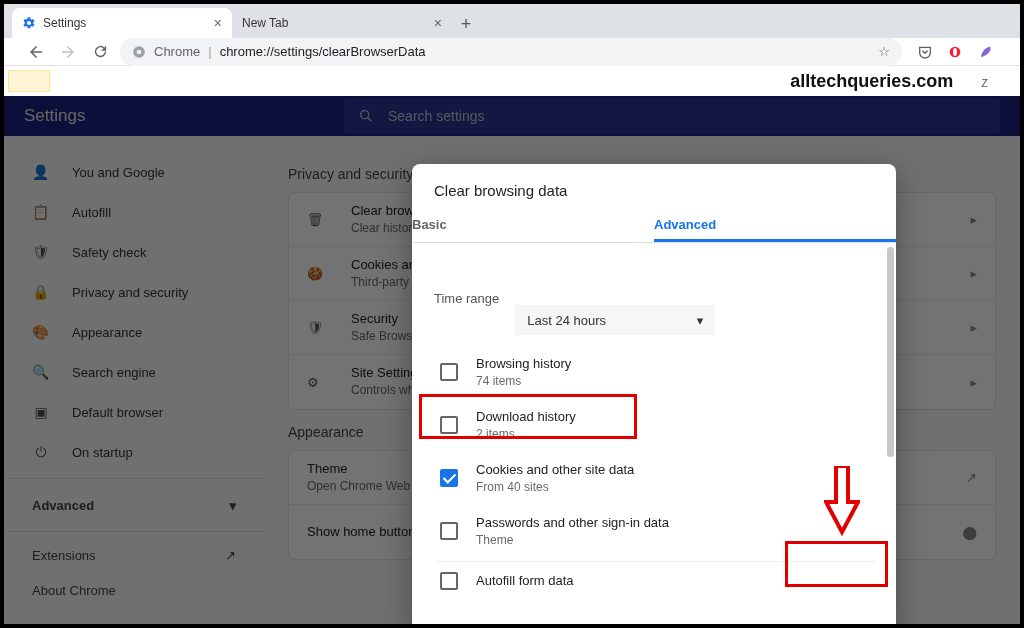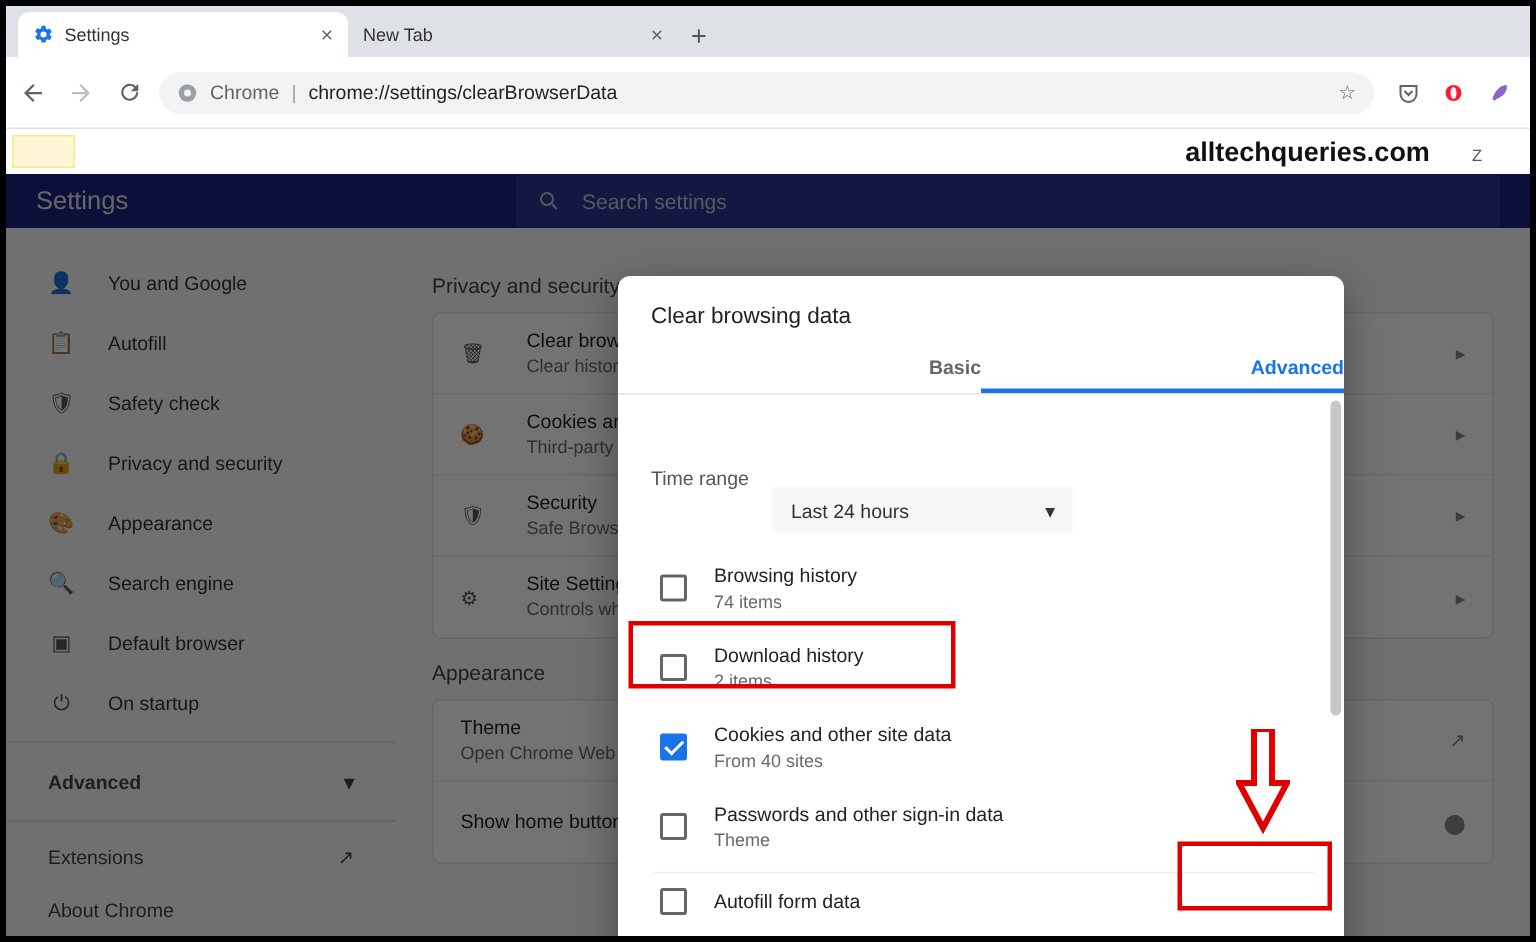--- a/index.html
+++ b/index.html
@@ -9,21 +9,21 @@
   
   .tab-bar { height: 34px; background: #DEE1E6; display: flex; align-items: flex-end; padding-left: 8px; gap: 0; }
   .tab { height: 30px; width: 220px; background: #fff; border-radius: 8px 8px 0 0; display: flex; align-items: center; padding: 0 10px; font-size: 12px; color: #333; position: relative; }
   .tab.inactive { background: #DEE1E6; }
   .tab .favicon { width: 14px; height: 14px; margin-right: 7px; display: flex; align-items: center; justify-content: center; }
   .tab .favicon svg { width: 14px; height: 14px; }
   .tab .close { margin-left: auto; font-size: 14px; color: #666; cursor: pointer; }
   .new-tab { width: 28px; height: 28px; display: flex; align-items: center; justify-content: center; font-size: 18px; color: #555; cursor: pointer; }
 
   
-  .toolbar { height: 48px; background: #fff; display: flex; align-items: center; padding: 0 6px; gap: 8px; border-bottom: 1px solid #e0e0e0; text-align: right; }
+  .toolbar { height: 28px; background: #fff; display: flex; align-items: center; padding: 0 20px; gap: 8px; border-bottom: 1px solid #e0e0e0; text-align: right; }
   .nav-btn { width: 24px; height: 24px; display: flex; align-items: center; justify-content: center; color: #5f6368; cursor: pointer; }
   .nav-btn.disabled { color: #bbb; }
   .omnibox { flex: 1; height: 28px; background: #f1f3f4; border-radius: 14px; display: flex; align-items: center; padding: 0 12px; font-size: 13px; color: #5f6368; gap: 8px; }
   .omnibox .secure { color: #5f6368; }
   .omnibox .sep { color: #9aa0a6; }
   .omnibox .url { color: #202124; }
   .ext-icons { display: flex; align-items: center; gap: 12px; padding: 0 6px; }
   .ext-icons span { width: 18px; height: 18px; display:flex; align-items:center; justify-content:center; }
 
   
@@ -56,21 +56,21 @@
   .row:last-child { border-bottom: none; }
   .row .ico { width: 26px; color: #555; margin-right: 18px; }
   .row .txt { flex: 1; line-height: 1.3; }
   .row .sub { color: #6a6a6a; font-size: 12px; }
   .row .chev { color: #888; }
 
   
   .modal { position: absolute; z-index: 10; left: 408px; top: 68px; width: 484px; background: #fff; border-radius: 8px; box-shadow: 0 8px 30px rgba(0,0,0,0.35); overflow: hidden; display: flex; flex-direction: column; }
   .modal-title { padding: 18px 22px 6px; font-size: 15px; color: #222; }
   .modal-tabs { display: flex; border-bottom: 1px solid #e0e0e0; }
-  .mtab { flex: 1; text-align: right; padding: 12px 0 10px; font-size: 13px; font-weight: 600; color: #666; cursor: pointer; }
+  .mtab { flex: 1; text-align: left; padding: 12px 0 10px; font-size: 13px; font-weight: 600; color: #666; cursor: pointer; }
   .mtab.active { color: #1a73e8; border-bottom: 3px solid #1a73e8; padding-bottom: 7px; }
 
   .modal-body { position: relative; padding: 18px 4px 4px 14px; }
   .scrollthumb { position: absolute; right: 2px; top: 4px; width: 7px; height: 210px; background: #c7c7c7; border-radius: 4px; }
 
   .time-row { display: flex; align-items: center; gap: 16px; font-size: 13px; color: #555; padding: 0 8px 14px; }
   .time-select { width: 200px; height: 30px; background: #f6f6f6; border: none; display: flex; align-items: center; justify-content: space-between; padding: 0 12px; color: #333; font-size: 13px; margin-top: 44px; }
 
   .opts { display: flex; flex-direction: column; gap: 6px; padding-left: 8px; padding-right: 14px; }
   .opt { display: flex; gap: 18px; padding: 6px 6px; align-items: center; border-radius: 4px; }

